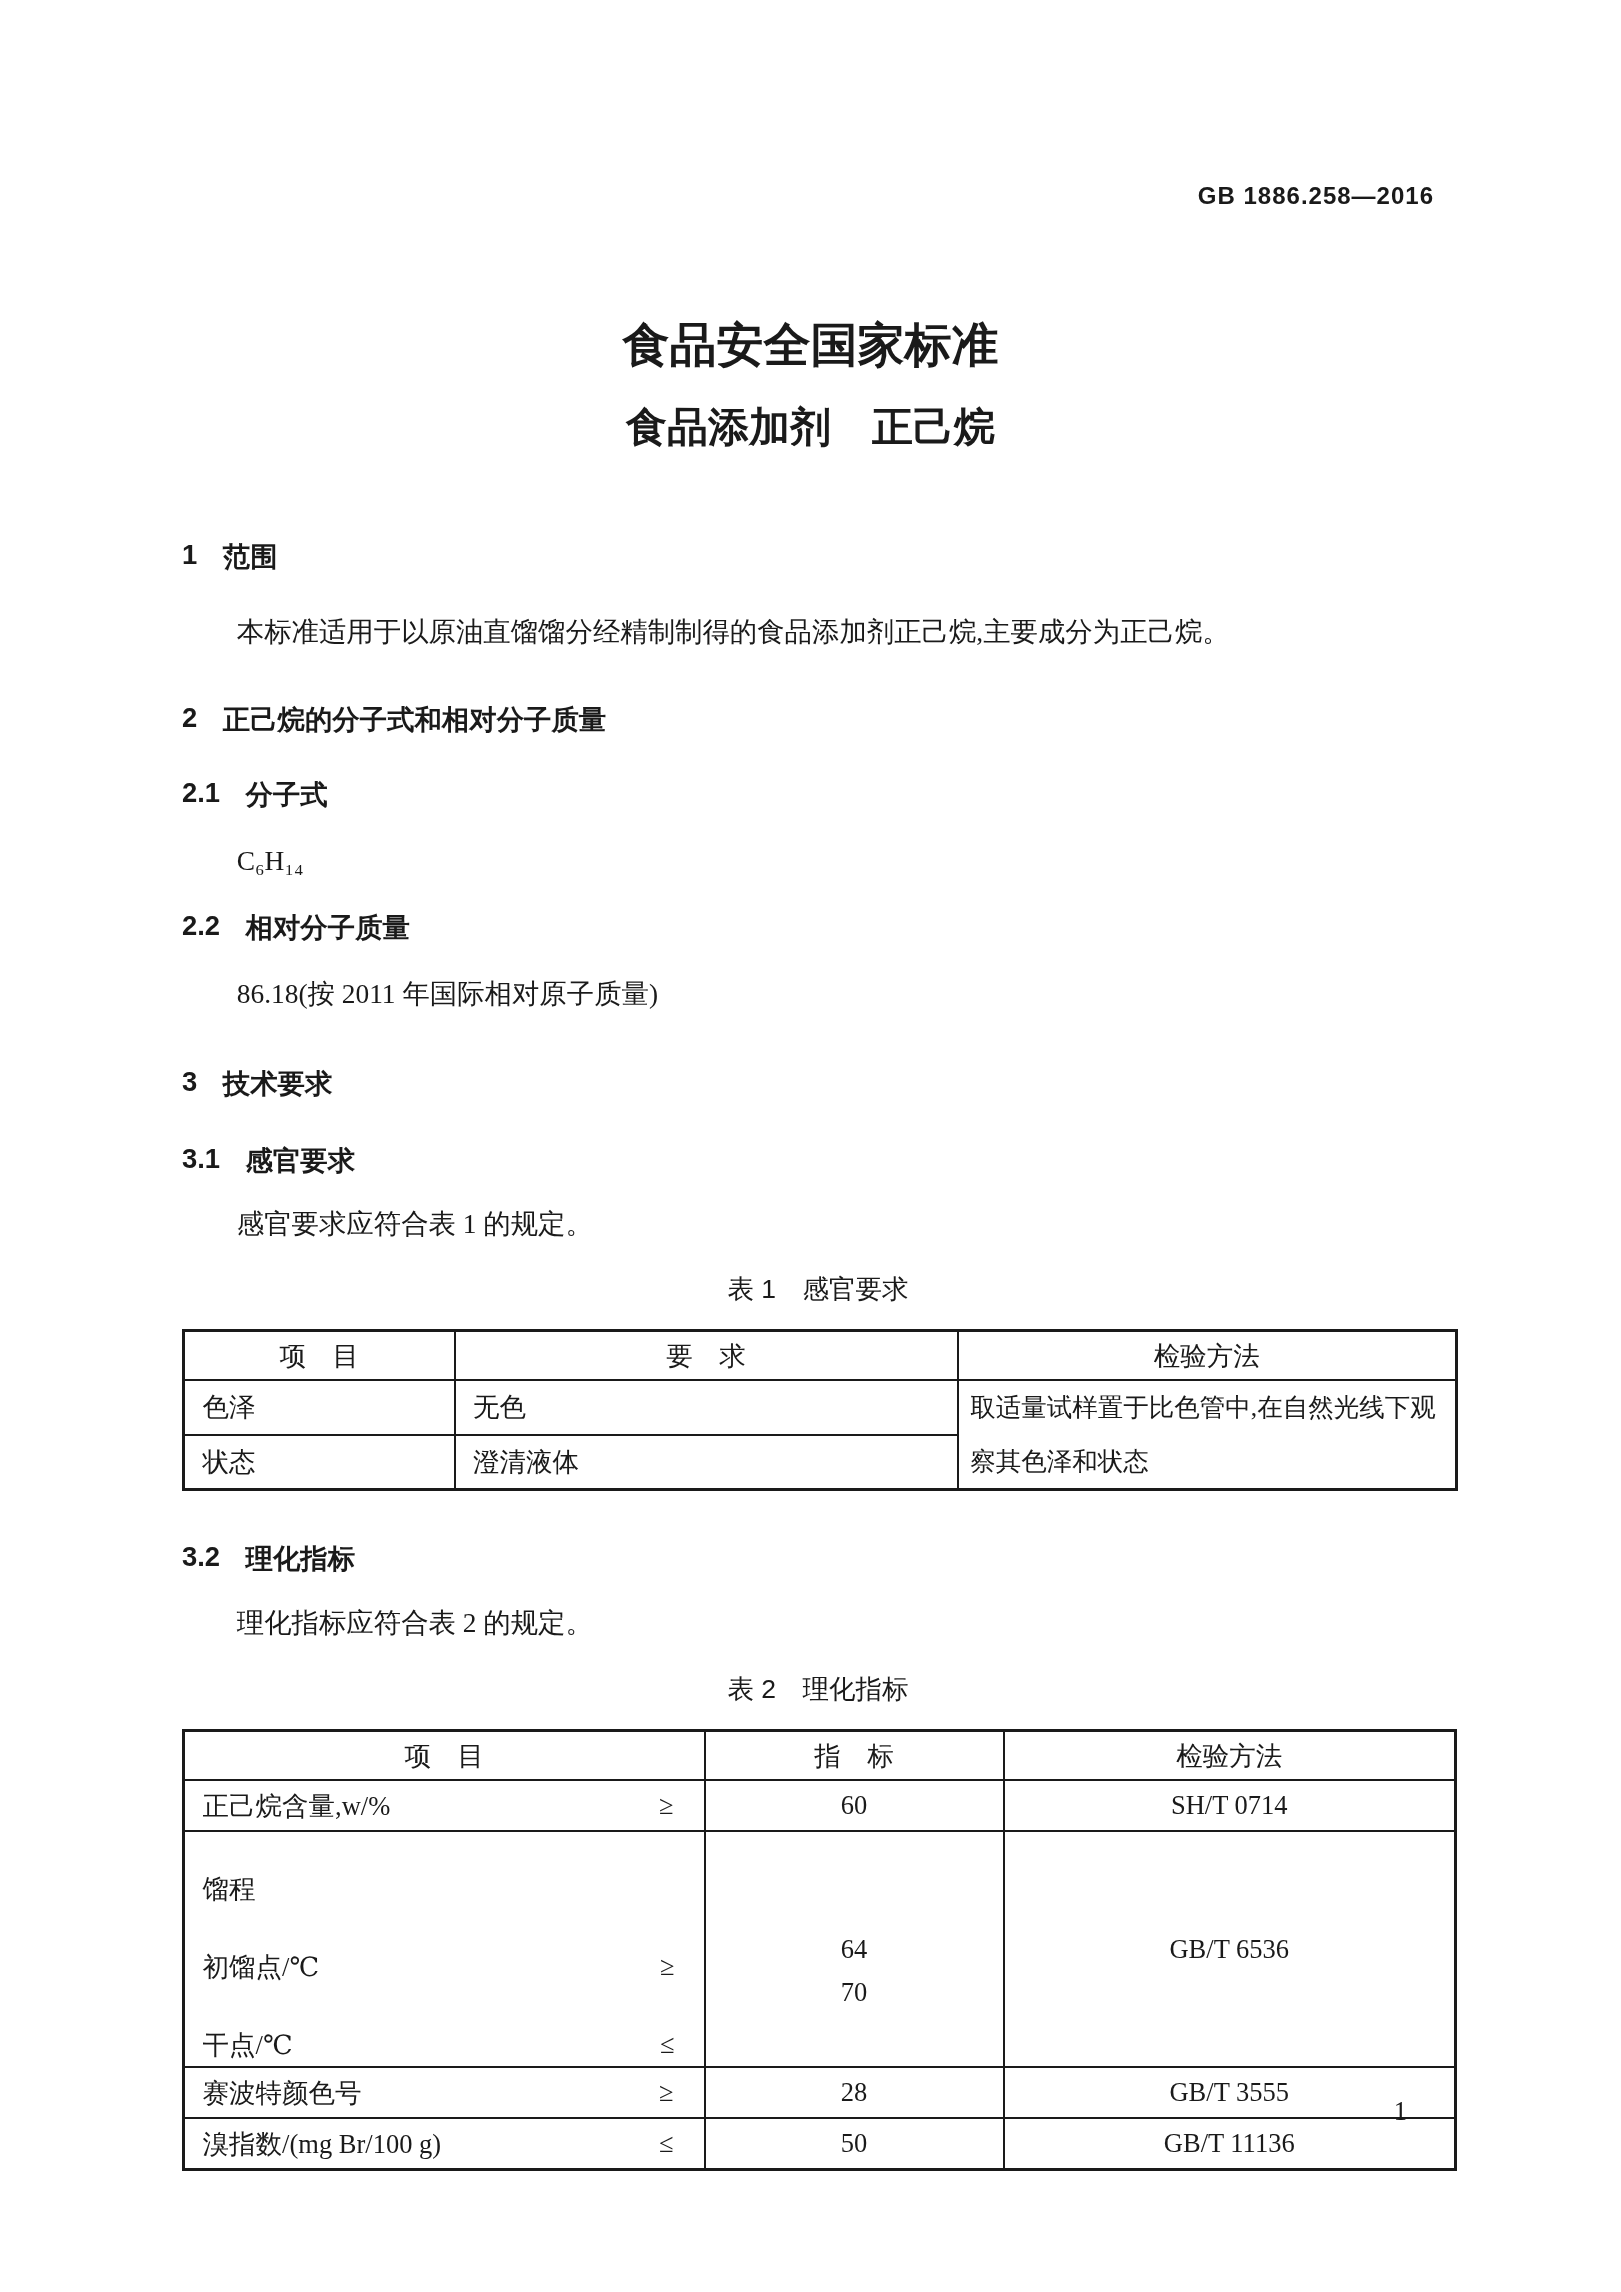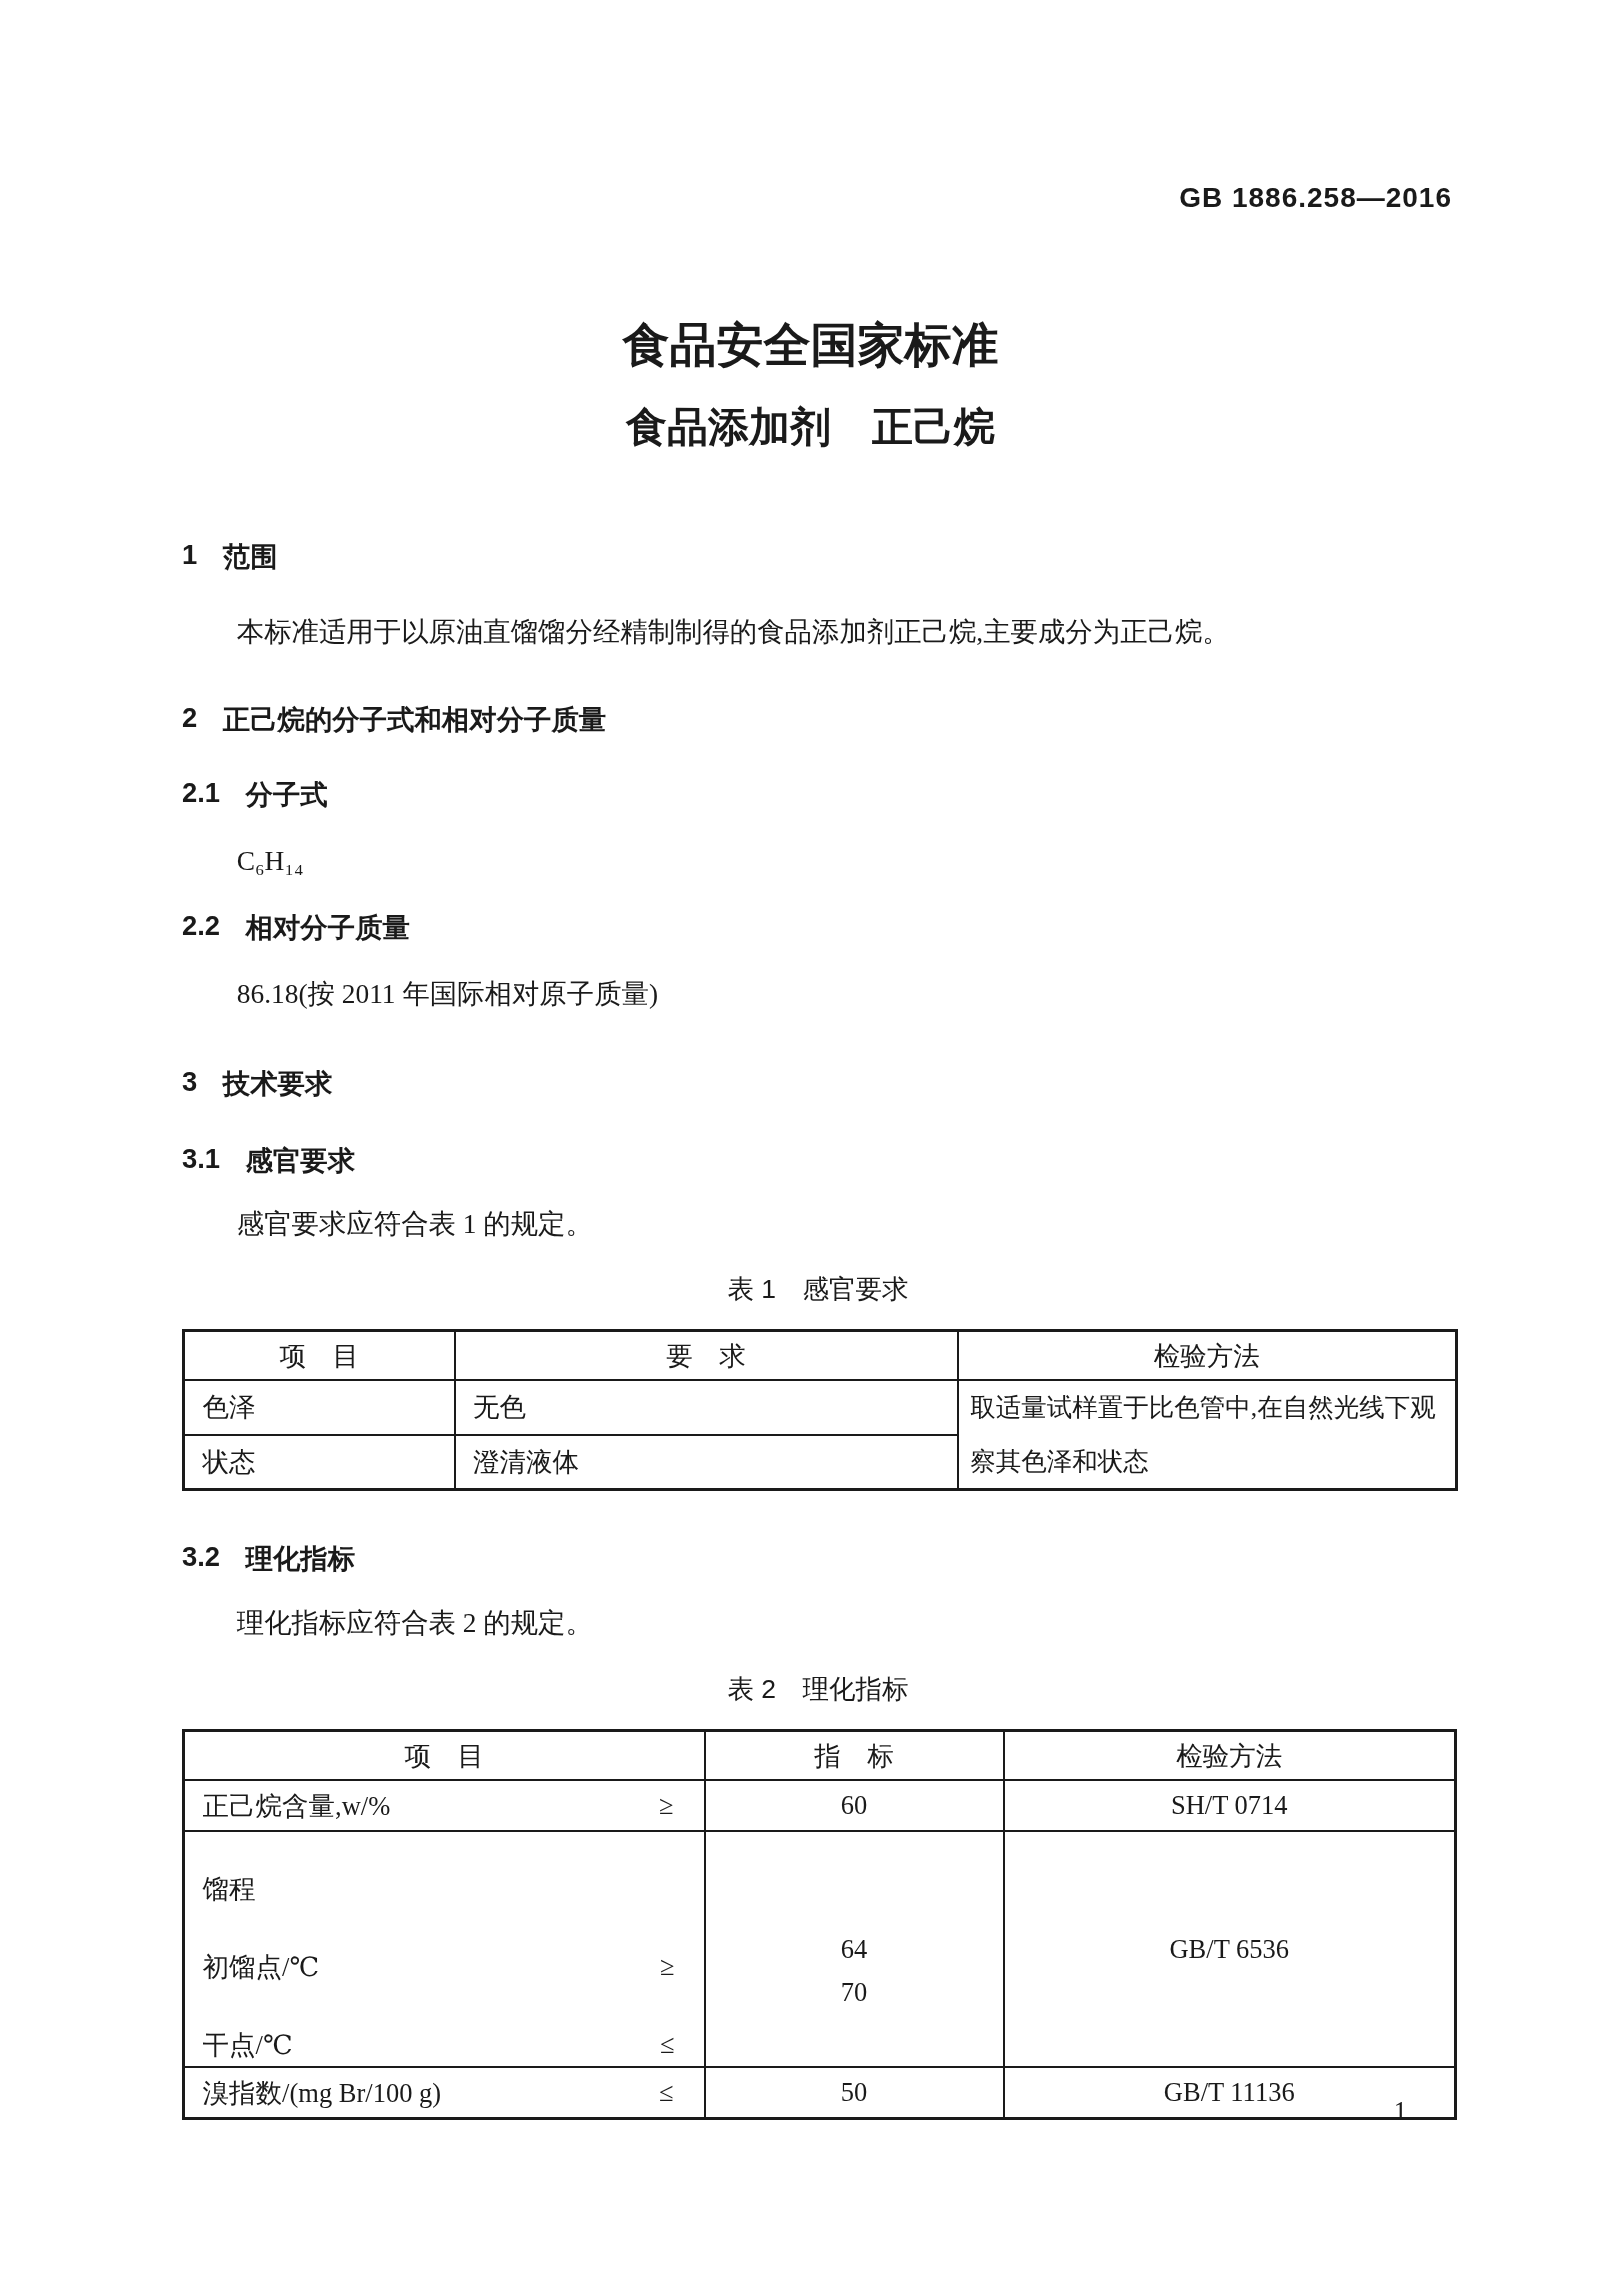--- a/index.html
+++ b/index.html
@@ -5,23 +5,23 @@
   html,body{margin:0;padding:0;}
   body{
     width:1621px;height:2293px;position:relative;background:#ffffff;
     color:#1a1a1a;
     font-family:"Liberation Serif","DejaVu Serif",serif;
   }
   .abs{position:absolute;}
   .content{left:182px;width:1272px;}
 
   .doc-number{
-    top:182px;right:169px;
-    font-family:"Liberation Sans","DejaVu Sans",sans-serif;
-    font-weight:bold;font-size:28px;letter-spacing:1px;
+    top:182px;right:187px;
+    font-family:"Liberation Sans","DejaVu Sans",sans-serif;
+    font-weight:bold;font-size:24px;letter-spacing:1px;
   }
   .title-1{top:314px;left:0;width:100%;text-align:center;
     font-family:"Liberation Sans","DejaVu Sans",sans-serif;
     font-weight:bold;font-size:47px;}
   .title-2{top:400px;left:0;width:100%;text-align:center;
     font-family:"Liberation Sans","DejaVu Sans",sans-serif;
     font-weight:bold;font-size:41px;}
 
   .sec-heading{
     font-family:"Liberation Sans","DejaVu Sans",sans-serif;
@@ -178,20 +178,30 @@
       <td class="group-cell">
         <div class="val-line"></div>
         <div class="val-line">64</div>
         <div class="val-line">70</div>
       </td>
       <td class="cell-center">GB/T 6536</td>
     </tr>
     <tr>
       <td class="pad-base">
         <div class="item-flex">
+          <span class="item-label">赛波特颜色号</span>
+          <span class="cmp">≥</span>
+        </div>
+      </td>
+      <td class="cell-center">28</td>
+      <td class="cell-center">GB/T 3555</td>
+    </tr>
+    <tr>
+      <td class="pad-base">
+        <div class="item-flex">
           <span class="item-label">溴指数/(mg Br/100 g)</span>
           <span class="cmp">≤</span>
         </div>
       </td>
       <td class="cell-center">50</td>
       <td class="cell-center">GB/T 11136</td>
     </tr>
   </tbody>
 </table>
 

